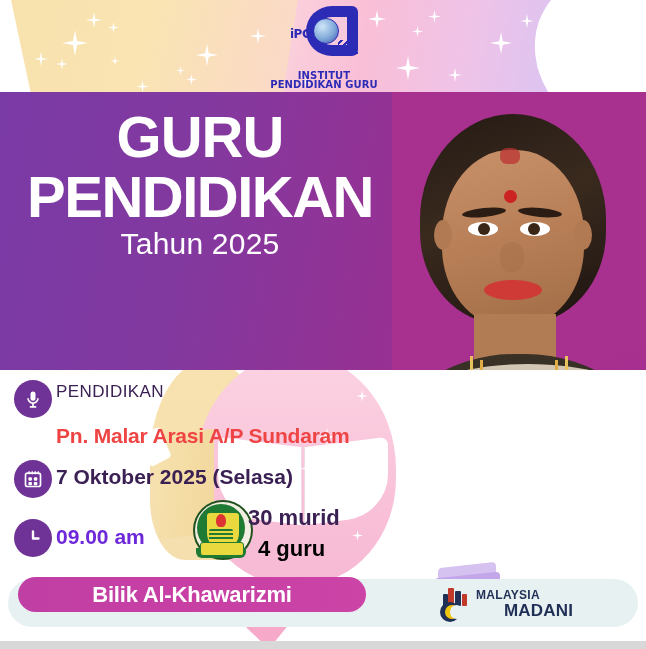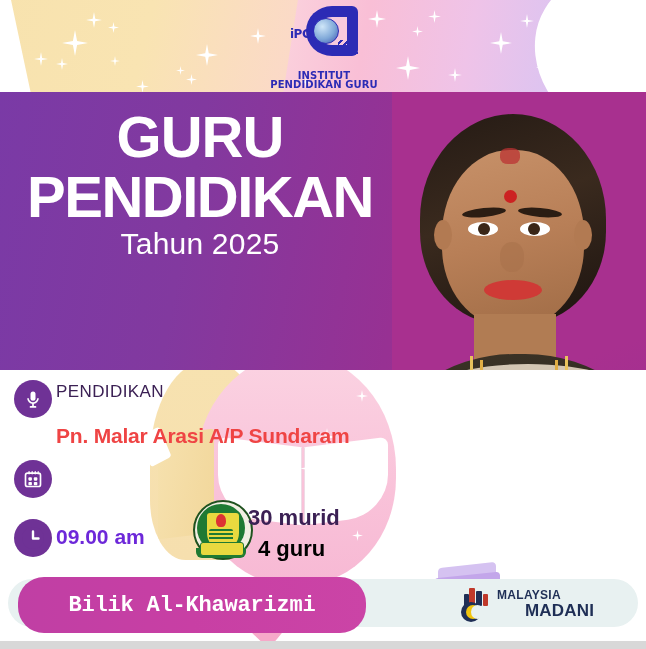--- a/index.html
+++ b/index.html
@@ -255,29 +255,29 @@
     position:absolute;left:6px;top:50px;width:50px;height:10px;
     background:#1f7a33;border-radius:0 0 6px 6px;
   }
 
   
   .bottombar{
     position:absolute;left:8px;bottom:22px;width:630px;height:48px;
     background:#e8f1f1;border-radius:24px;
   }
   .venue-pill{
-    position:absolute;left:10px;top:-2px;width:348px;height:56px;
+    position:absolute;left:10px;top:-2px;width:348px;height:35px;
     background:linear-gradient(90deg,#c03fa4 0%,#c83fa4 50%,#cb44a6 100%);
-    border-radius:26px;display:flex;align-items:center;justify-content:center;font-family:Liberation Mono, monospace;
+    border-radius:26px;display:flex;align-items:center;justify-content:center;
   }
   .venue-pill span{
     font-size:22px;font-weight:bold;color:#fff;letter-spacing:-.2px;
   }
 
-  .madani{position:absolute;left:451px;top:7px;width:130px;height:36px;}
+  .madani{position:absolute;left:430px;top:7px;width:130px;height:36px;}
   .md-mark{position:absolute;left:0;top:2px;width:32px;height:32px;}
   .md-b1{position:absolute;left:10px;top:0;width:6px;height:18px;background:#c0392b;border-radius:1px;}
   .md-b2{position:absolute;left:17px;top:3px;width:6px;height:15px;background:#1f2f56;border-radius:1px;}
   .md-b3{position:absolute;left:24px;top:6px;width:5px;height:12px;background:#c0392b;border-radius:1px;}
   .md-b4{position:absolute;left:5px;top:6px;width:5px;height:12px;background:#1f2f56;border-radius:1px;}
   .md-moon{
     position:absolute;left:2px;top:14px;width:20px;height:20px;border-radius:50%;
     background:#1f2f56;
   }
   .md-moon::after{
@@ -410,20 +410,21 @@
       <rect x="6.5" y="2.5" width="1.6" height="4" rx=".8" fill="#fff"></rect>
       <rect x="10.2" y="2.5" width="1.6" height="4" rx=".8" fill="#fff"></rect>
       <rect x="13.9" y="2.5" width="1.6" height="4" rx=".8" fill="#fff"></rect>
       <rect x="17.6" y="2.5" width="1.2" height="4" rx=".6" fill="#fff"></rect>
       <rect x="6.5" y="10" width="4.2" height="4" rx="1" fill="#fff"></rect>
       <rect x="13" y="10" width="4.2" height="4" rx="1" fill="#fff"></rect>
       <rect x="6.5" y="15.6" width="4.2" height="4" rx="1" fill="#fff"></rect>
       <rect x="13" y="15.6" width="4.2" height="4" rx="1" fill="#fff"></rect>
     </svg>
   </div>
+  <div class="row-date">7 Oktober 2025 (Selasa)</div>
 
   <div class="ico" style="left:14px;top:519px;">
     <svg width="24" height="24" viewBox="0 0 24 24">
       <circle cx="12" cy="12" r="11" fill="#6f3296"></circle>
       <path d="M12 5.5v7h5.5" fill="none" stroke="#fff" stroke-width="2.4" stroke-linecap="round" stroke-linejoin="round"></path>
     </svg>
   </div>
   <div class="row-time">09.00 am</div>
 
   <div class="crest">

